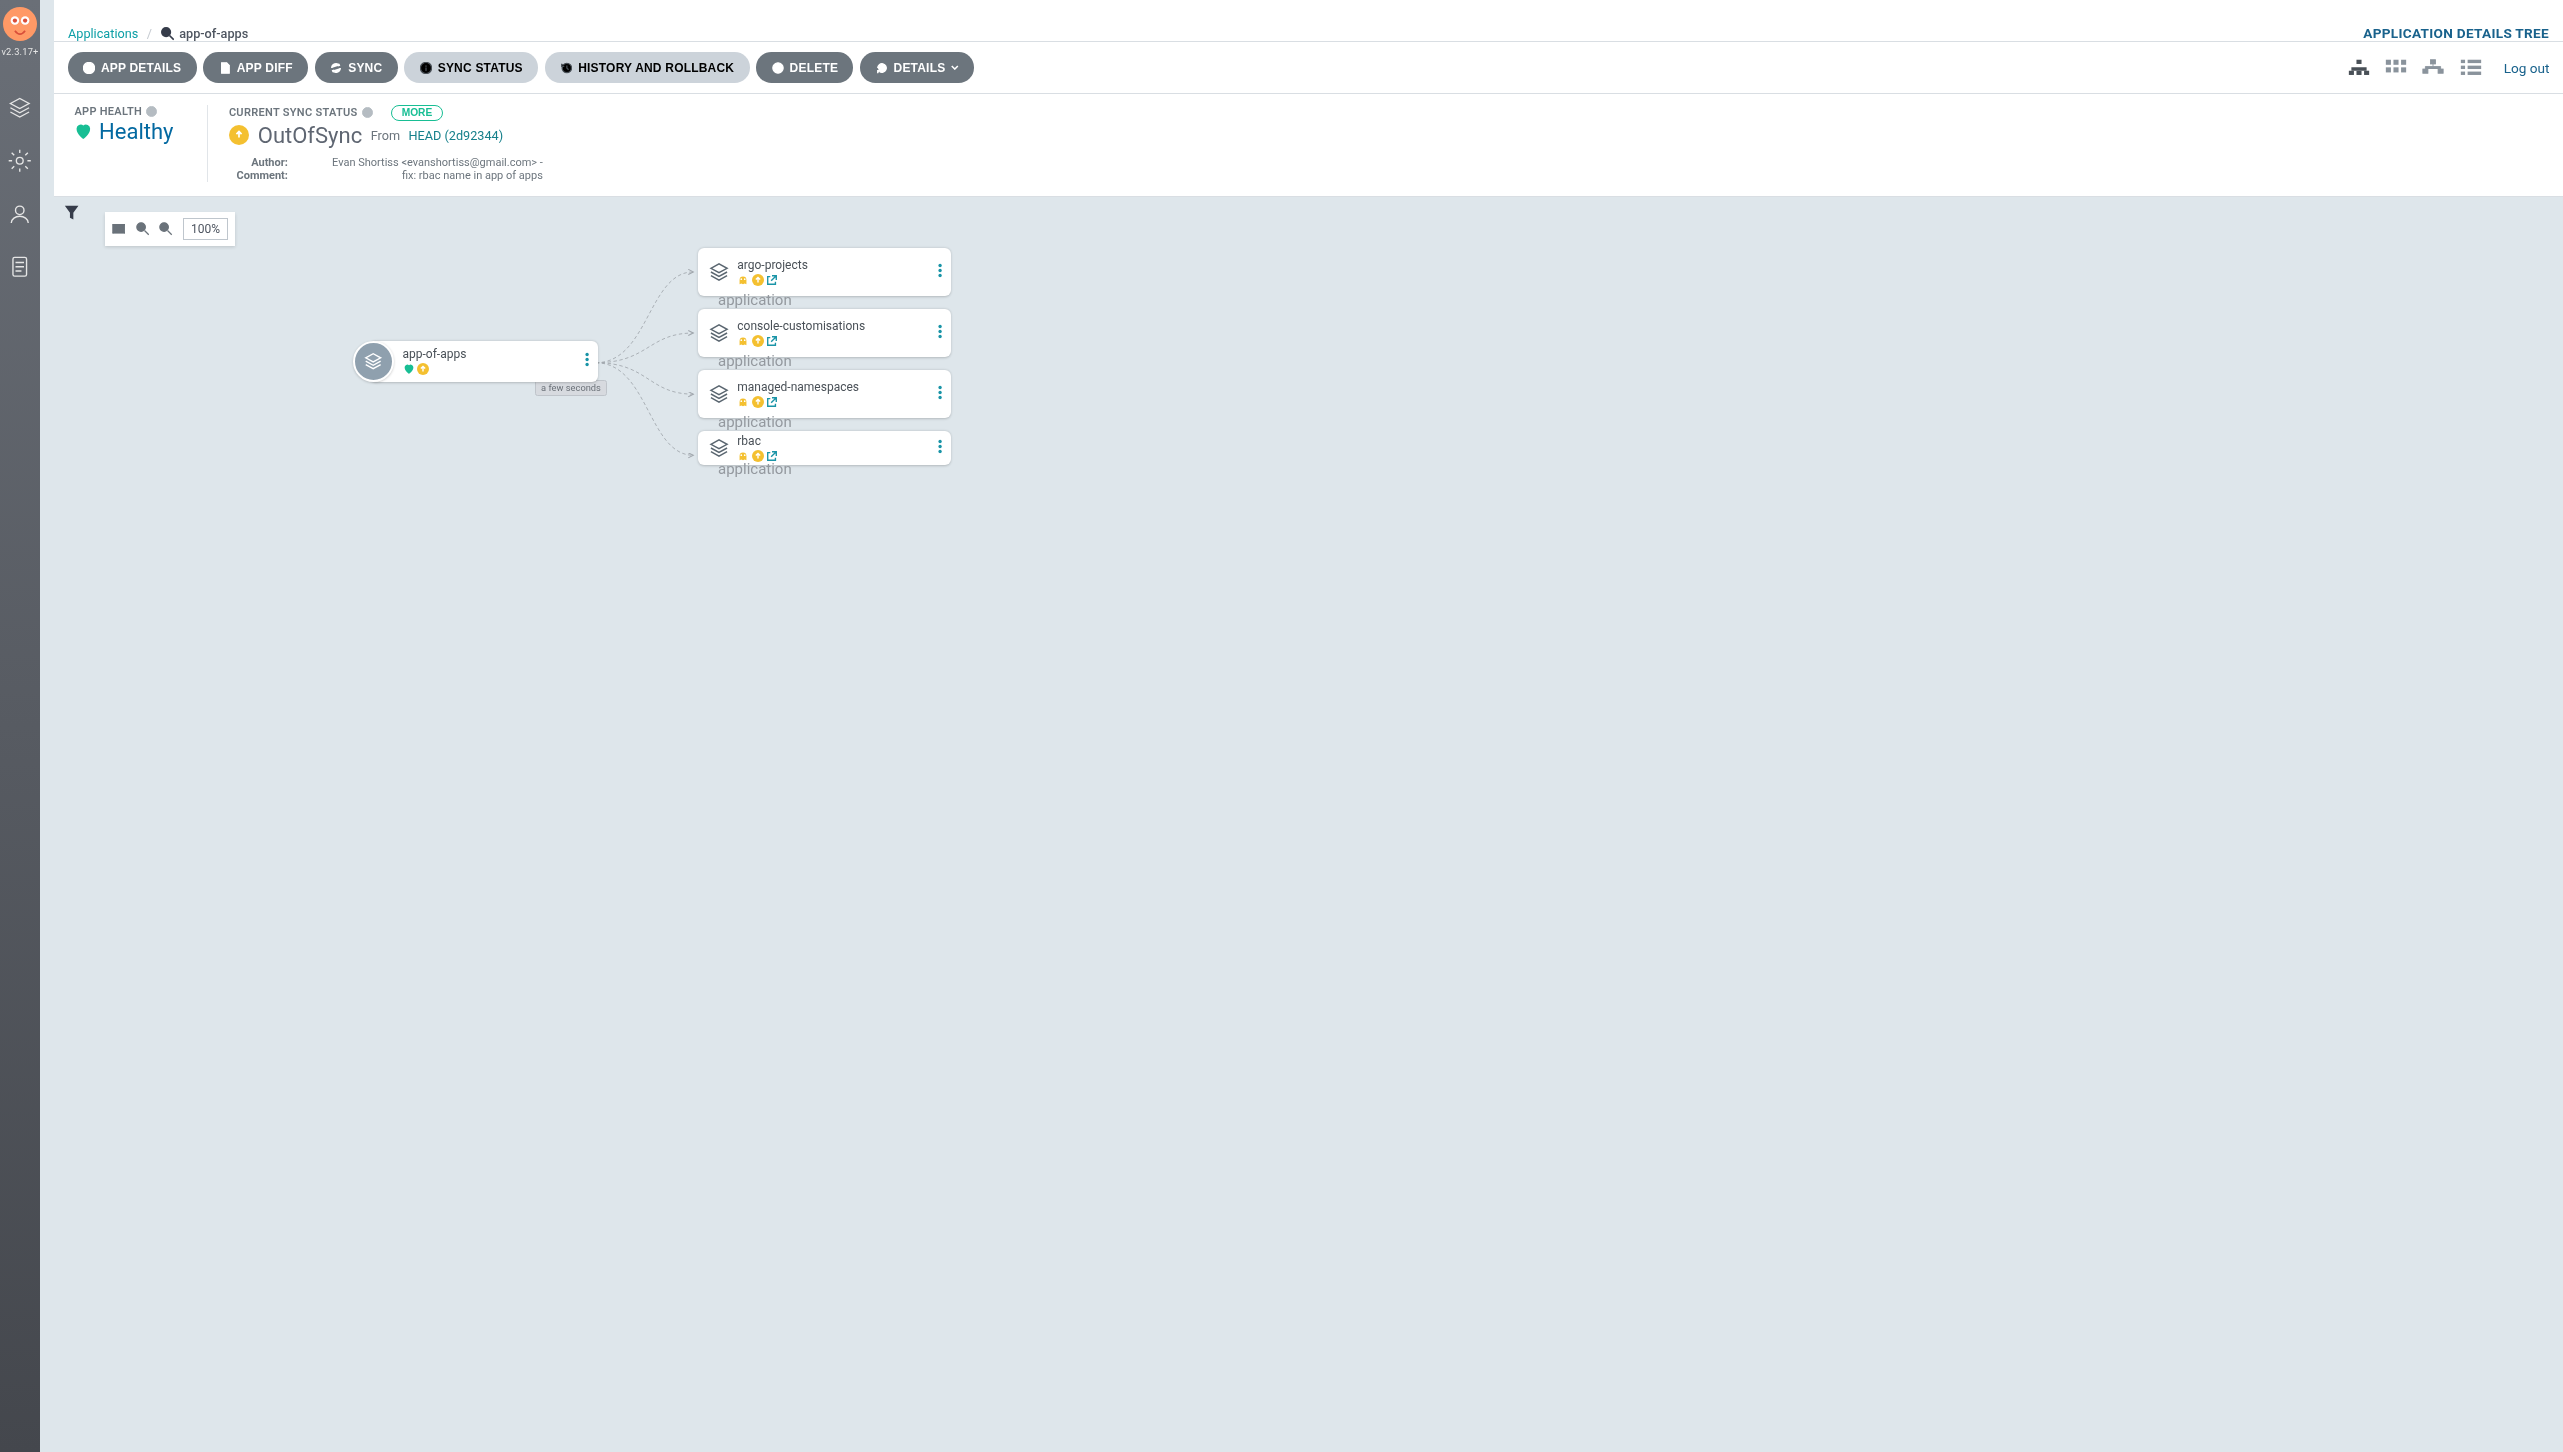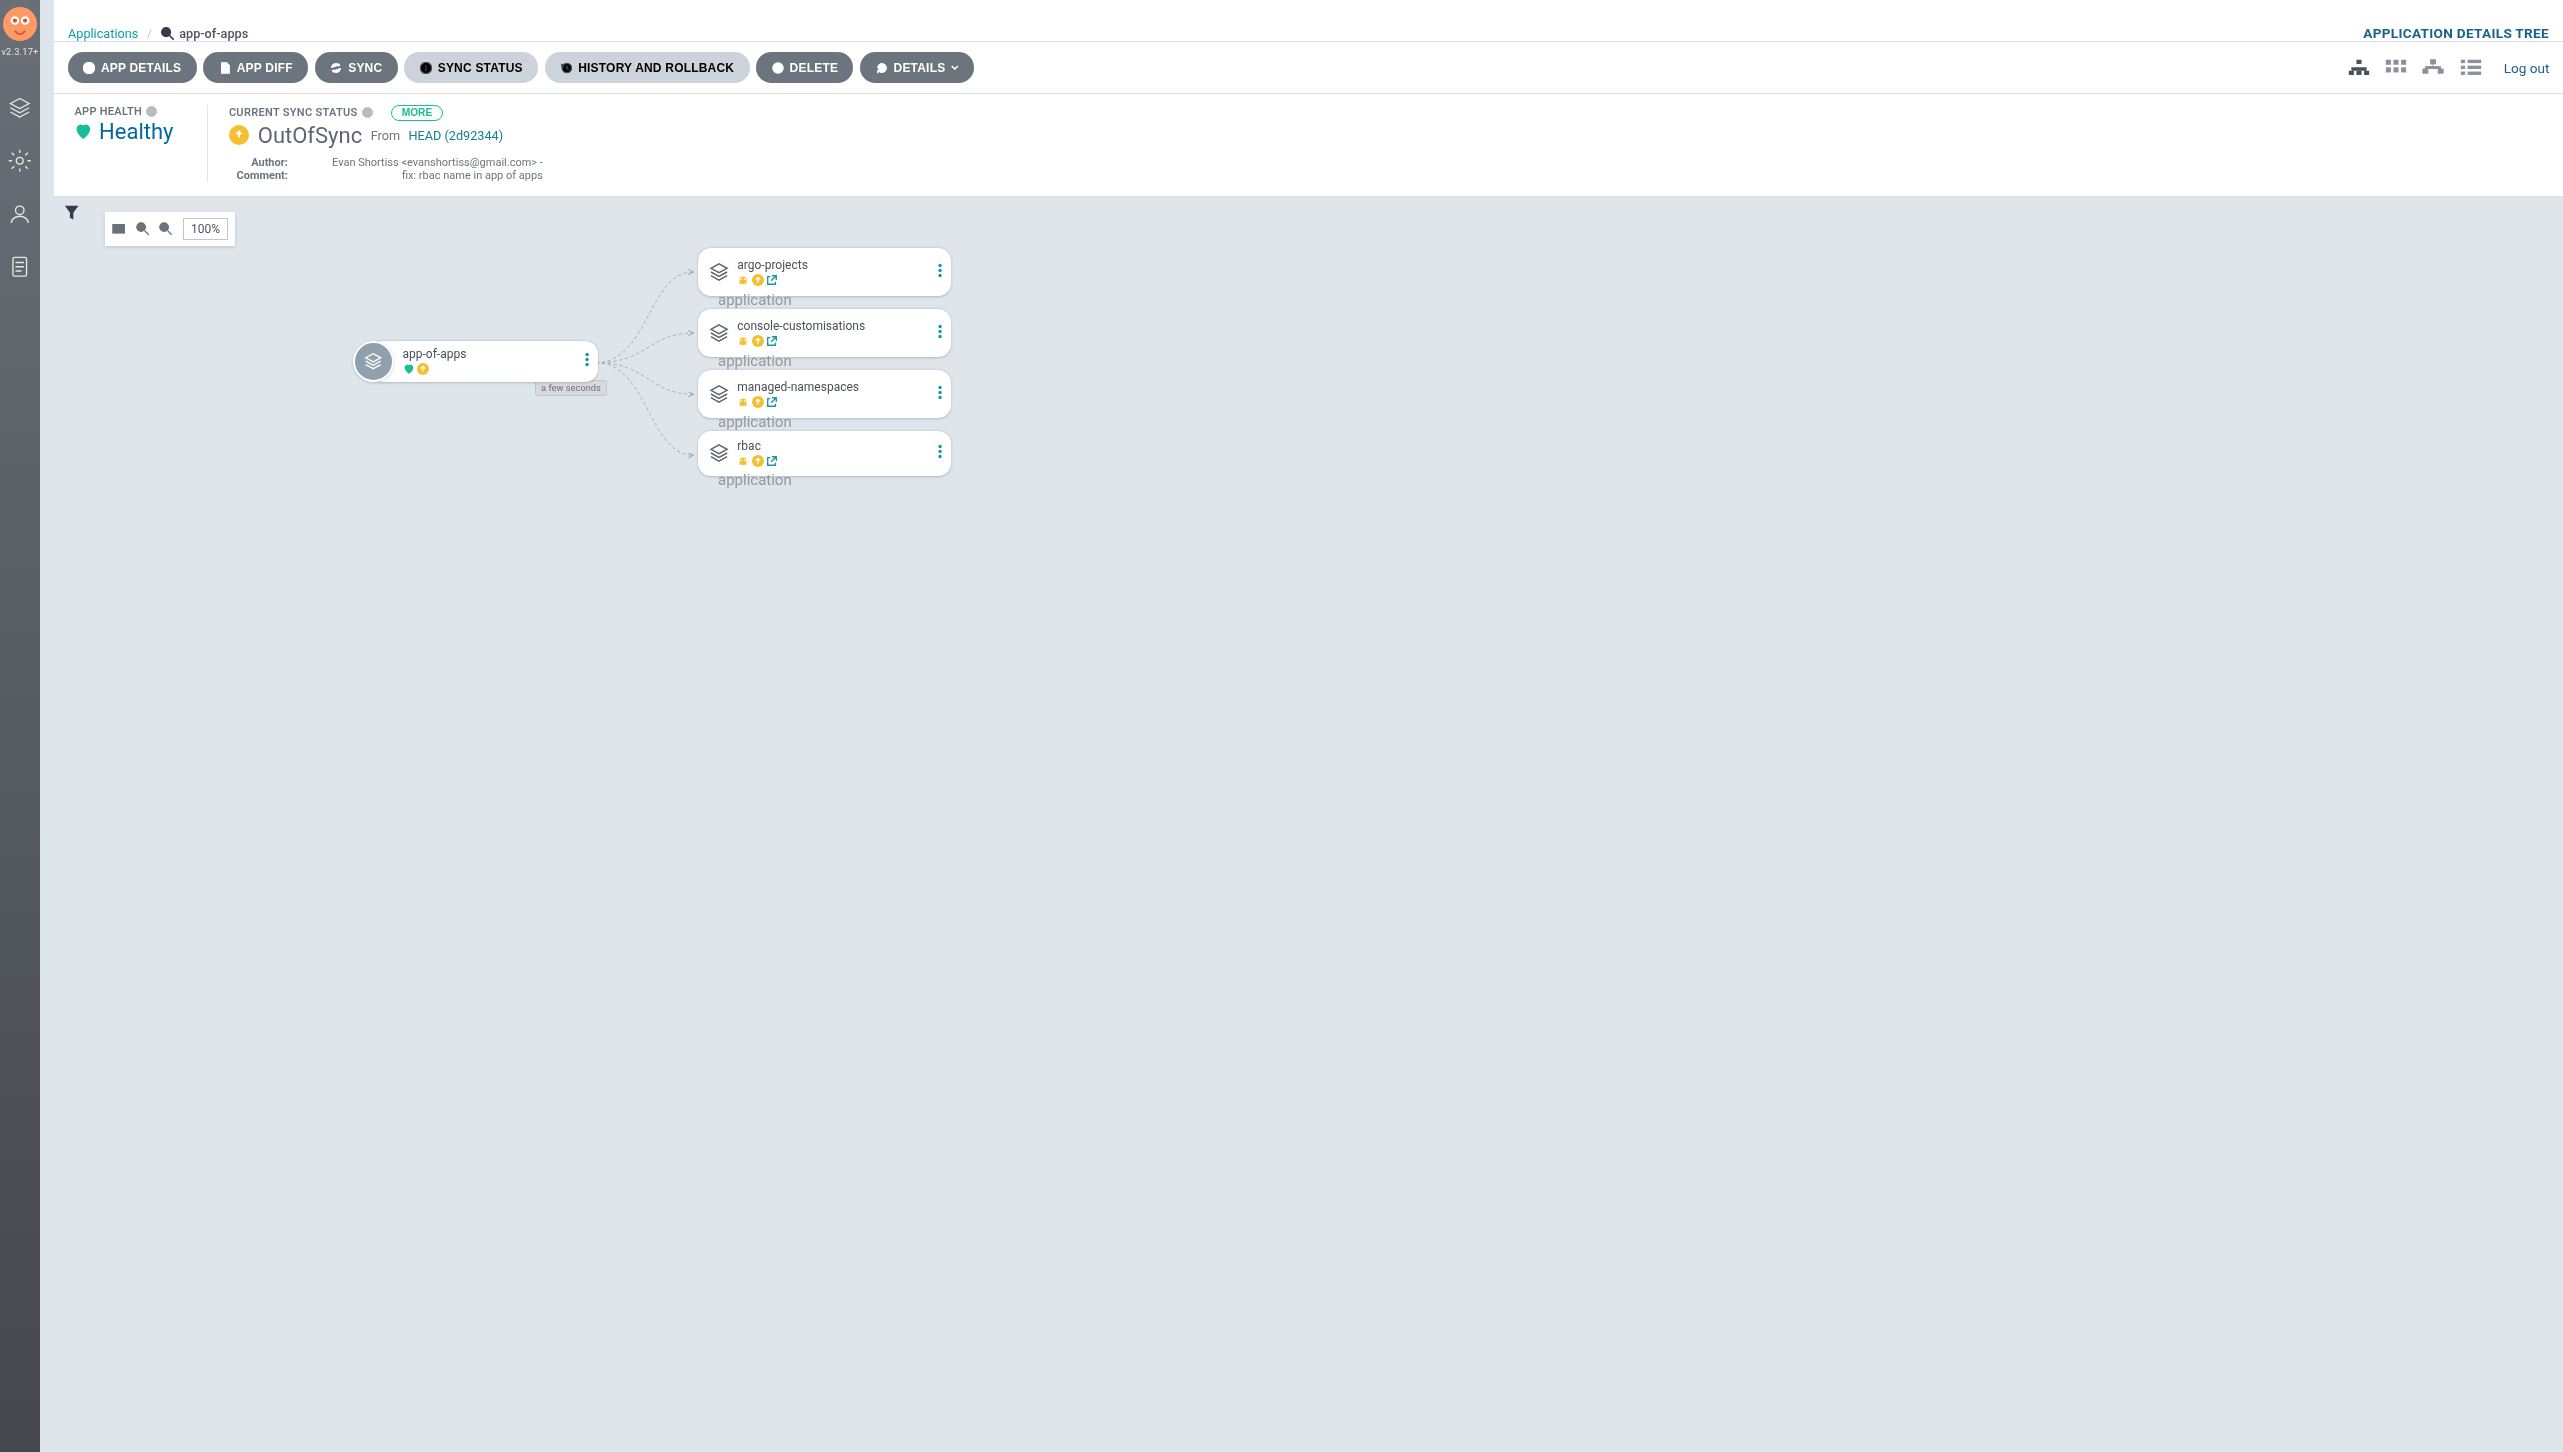--- a/index.html
+++ b/index.html
@@ -61,21 +61,21 @@
 
 .canvas-wrap { flex:1; position:relative; overflow:hidden; }
 .filter-ic { position:absolute; left:10.2px; top:8.5px; width:15.3px; height:15.3px; fill:#4e5560; cursor:pointer; }
 
 .zoom-panel { position:absolute; left:51px; top:15.3px; background:#fff; box-shadow:0 1.7px 3.4px rgba(0,0,0,.15); display:flex; align-items:center; height:34px; padding:0 6.8px; gap:10.2px; }
 .zoom-ic { width:13.6px; height:13.6px; fill:#6a727a; cursor:pointer; }
 .zoom-val { border:0.8px solid #bfc6cd; padding:3.4px 6.8px; font-size:12px; color:#4e5560; }
 
 .canvas { position:absolute; inset:0; }
 svg.linklines { position:absolute; inset:0; width:100%; height:100%; }
-.node { position:absolute; background:#fff; border-radius:13px; box-shadow:0 0.8px 2.5px rgba(0,0,0,.2); display:flex; align-items:center; padding:5.1px 8.5px; }
+.node { position:absolute; background:#fff; border-radius:6px; box-shadow:0 0.8px 2.5px rgba(0,0,0,.2); display:flex; align-items:center; padding:5.1px 8.5px; }
 .node-kind { position:absolute; left:20px; bottom:-13.6px; font-size:15px; color:#94999f; background:transparent; }
 .node-big-ic { width:41px; height:41px; border-radius:50%; background:#8fa0ae; display:flex; align-items:center; justify-content:center; margin-right:8.5px; margin-left:-25.5px; border:2.5px solid #fff; box-shadow:0 0.8px 2.5px rgba(0,0,0,.2); flex-shrink:0; }
 .node-big-ic svg { width:20.4px; height:20.4px; stroke:#fff; fill:none; stroke-width:2; }
 .node-small-ic { width:24px; height:24px; display:flex; align-items:center; justify-content:center; margin-right:6.8px; flex-shrink:0;}
 .node-small-ic svg { width:22px; height:22px; stroke:#5a6670; fill:none; stroke-width:2; }
 .node-body { display:flex; flex-direction:column; gap:1.7px; }
 .node-title { font-size:12px; color:#495057; }
 .node-icons { display:flex; gap:2.5px; align-items:center; }
 .mini-ic { width:12px; height:12px; }
 .ext-link { color:#1994a7; width:12px; height:12px; cursor:pointer; }
@@ -495,21 +495,21 @@
                 <use href="#ic-ext"></use>
               </svg>
           </div>
         </div>
         <div class="node-menu"><svg viewBox="0 0 5 18">
               <use href="#ic-dots"></use>
             </svg></div>
         <span class="node-kind">application</span>
       </div>
 
-      <div class="node" style="left:644px; top:234px; width:253px; height:45px">
+      <div class="node" style="left:644px; top:234px; width:253px; height:34px">
         <div class="node-small-ic">
             <svg viewBox="0 0 30 30">
               <use href="#ic-layers"></use>
             </svg>
           </div>
         <div class="node-body">
           <span class="node-title">rbac</span>
           <div class="node-icons">
             <svg class="mini-ic" viewBox="0 0 14 14">
                 <use href="#ic-ghost"></use>

